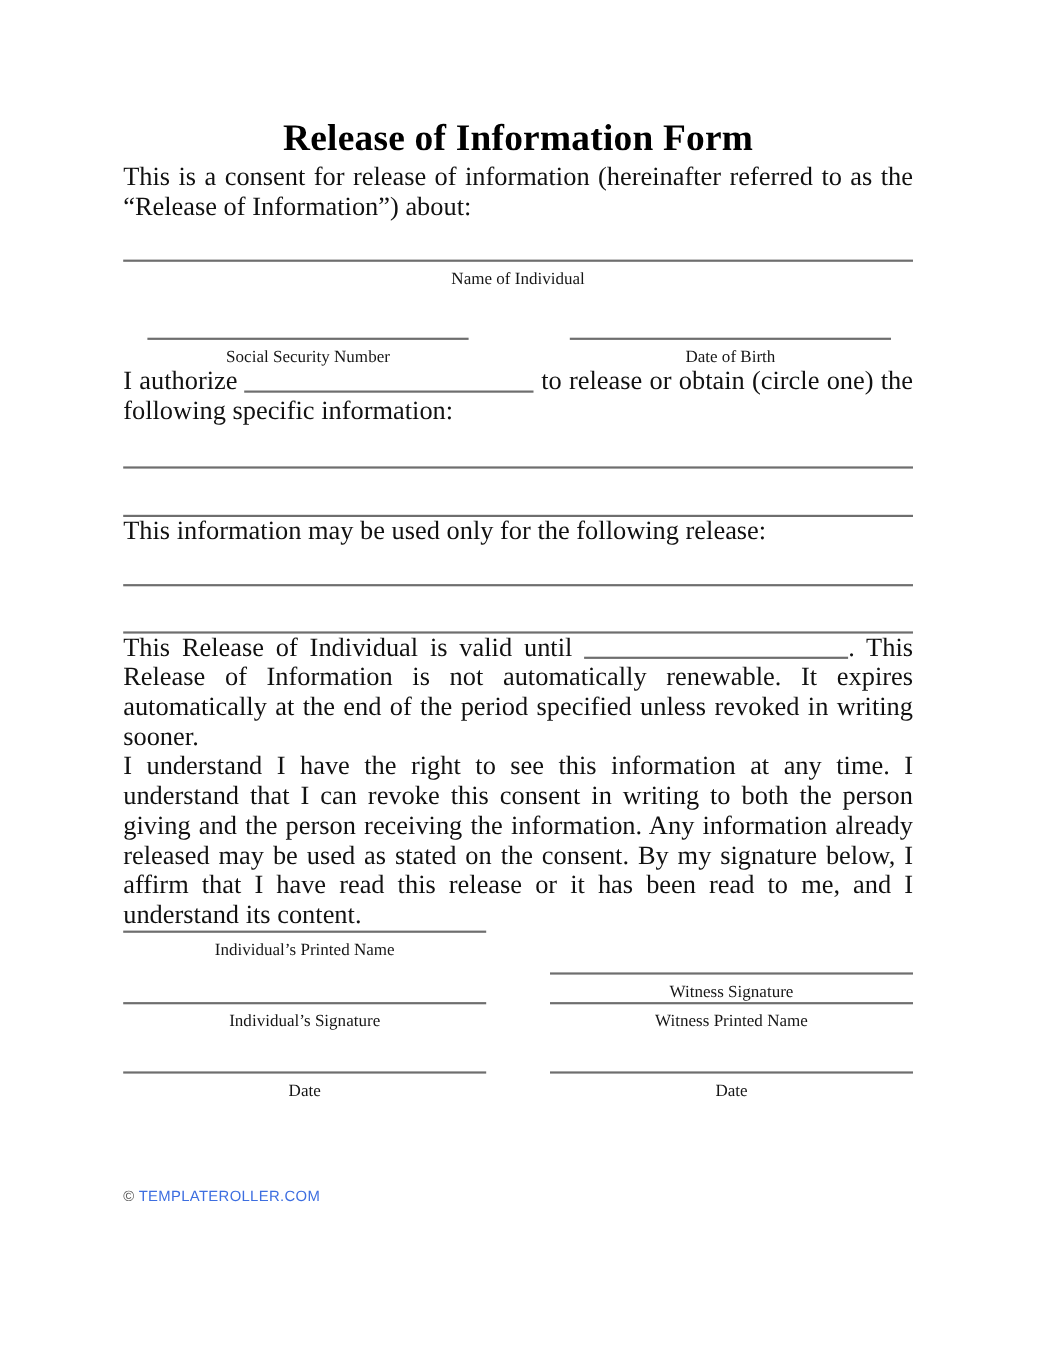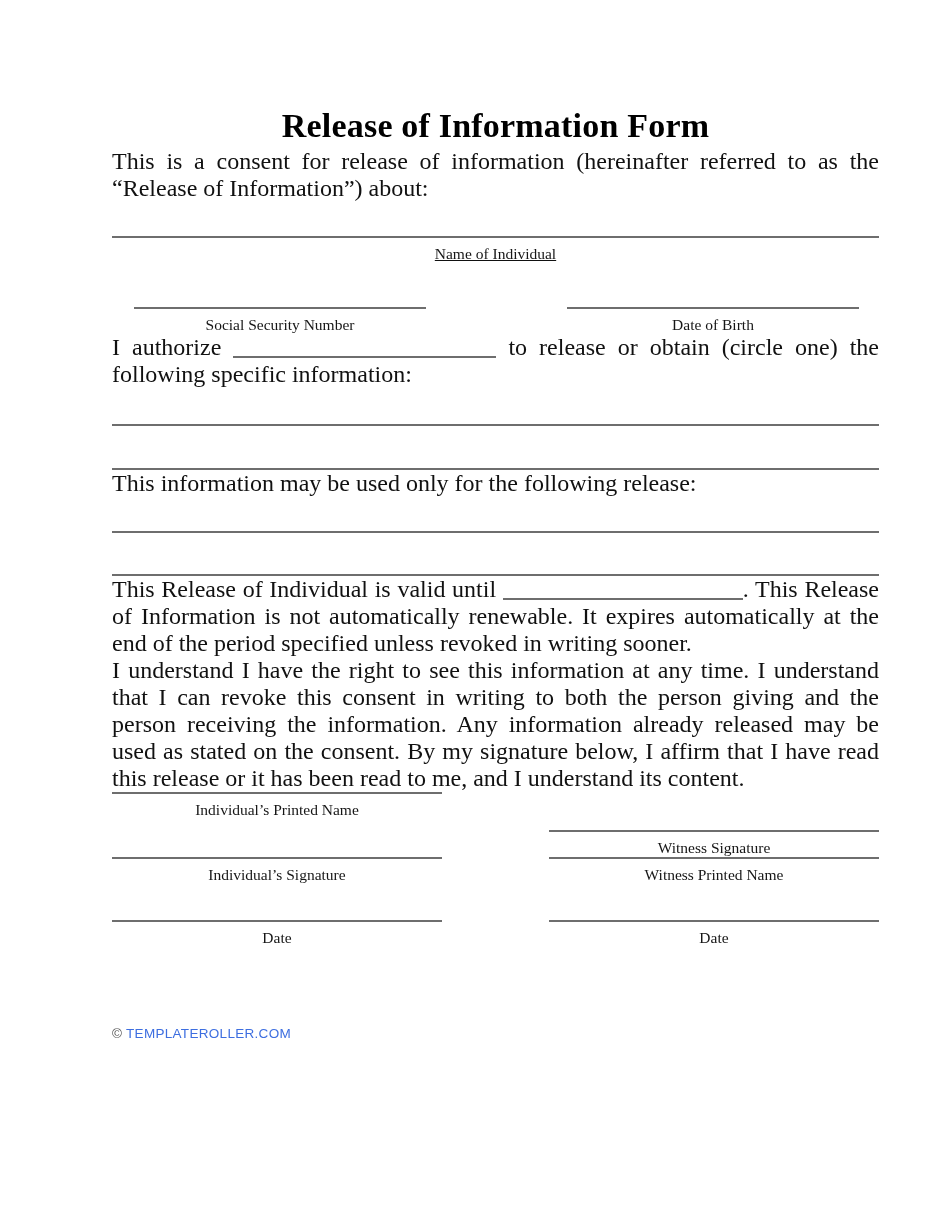--- a/index.html
+++ b/index.html
@@ -7,21 +7,21 @@
   body {
     width: 950px;
     height: 1230px;
     background: #ffffff;
     color: #111111;
     font-family: "Liberation Serif", serif;
   }
   .page {
     width: 950px;
     height: 1230px;
-    padding: 104px 71px 0 112px;
+    padding: 104px 120px 0 112px;
     position: relative;
   }
   .form-title {
     margin: 0;
     font-size: 34px;
     line-height: 44px;
     font-weight: bold;
     text-align: center;
     color: #000000;
     letter-spacing: 0.2px;
@@ -37,21 +37,21 @@
     height: 0;
     border-bottom: 2px solid #6e6e6e;
   }
   .small-label {
     font-size: 15.5px;
     line-height: 19px;
     text-align: center;
     margin-top: 6px;
     color: #161616;
   }
-  .name-field { margin-top: 34px; text-decoration: underline; }
+  .name-field { margin-top: 34px; }
   .two-col-fields {
     margin-top: 44px;
     display: flex;
     justify-content: space-between;
     padding: 0 20px 0 22px;
   }
   .two-col-fields .field-col { width: 292px; }
   .authorize-par { margin-top: 16px; }
   .blank {
     display: inline-block;

